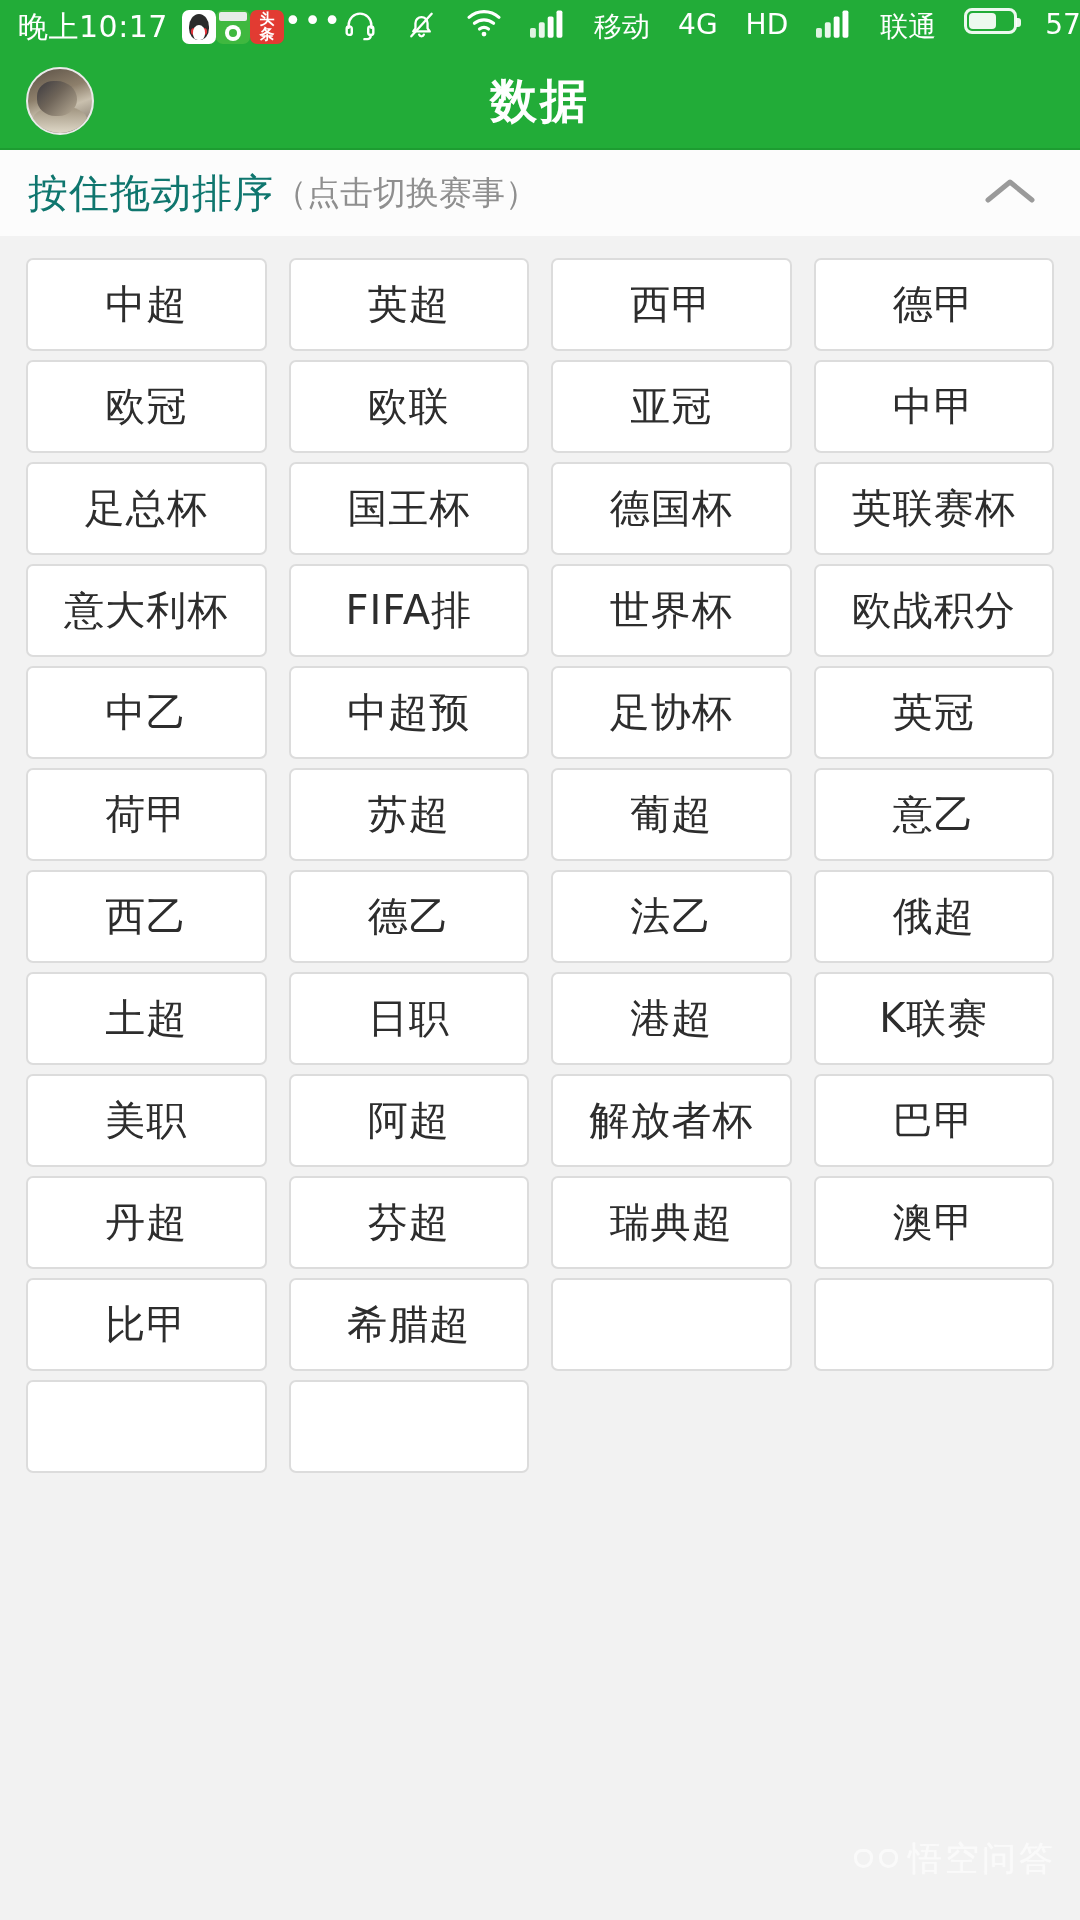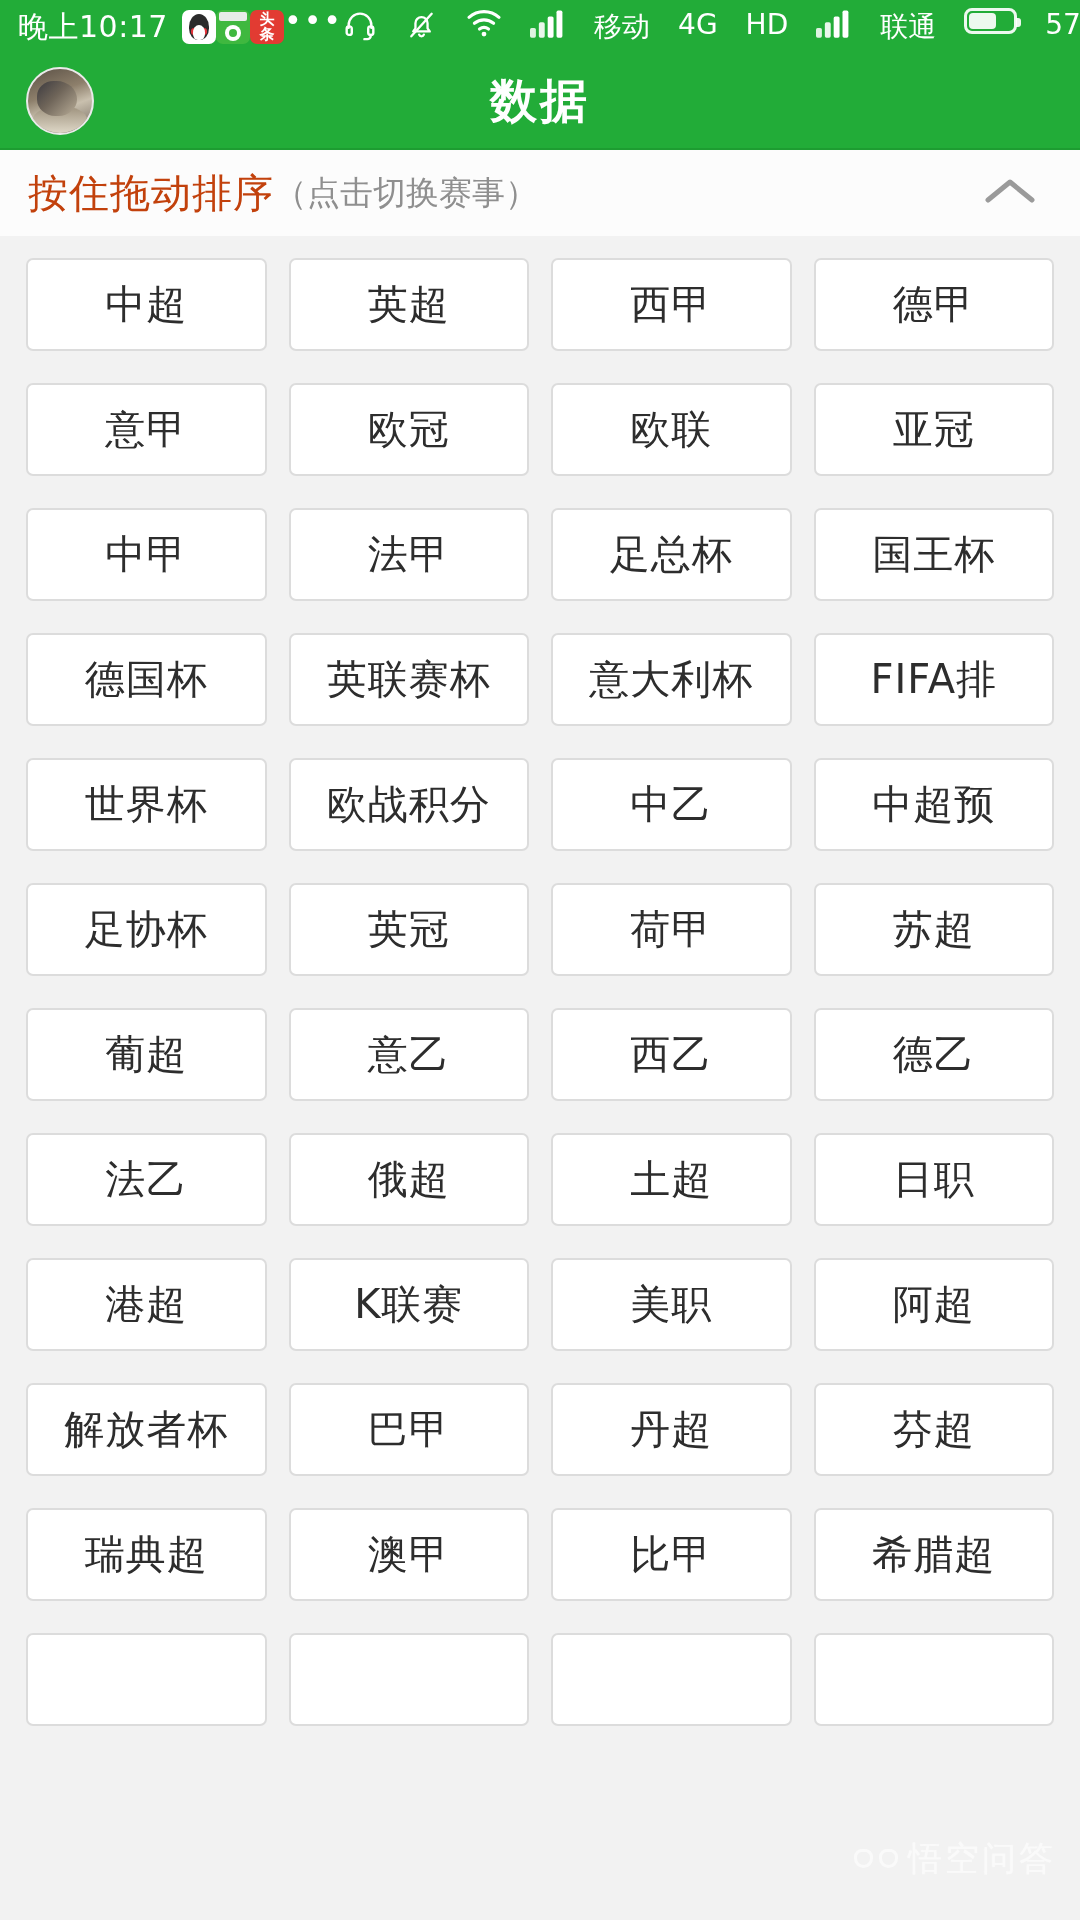--- a/index.html
+++ b/index.html
@@ -60,28 +60,28 @@
   .title-text{
     width:100%; text-align:center; color:#ffffff; font-size:47px; font-weight:bold;
     letter-spacing:3px;
   }
 
   
   .sec-header{
     height:86px; background:#fcfcfc; display:flex; align-items:center;
     padding:0 0 0 28px; position:relative;
   }
-  .sec-title{ font-size:40px; color:#c2410c; letter-spacing:1px; }
+  .sec-title{ font-size:40px; color:#0f766e; letter-spacing:1px; }
   .sec-sub{ font-size:33px; color:#8f8f8f; letter-spacing:0px; }
   .chev{ position:absolute; right:42px; top:50%; transform:translateY(-50%); }
 
   
   .grid-wrap{
     background:#f2f2f2; padding:22px 26px 0 26px;
-    display:grid; grid-template-columns:repeat(4,1fr); gap:32px 22px;
+    display:grid; grid-template-columns:repeat(4,1fr); gap:9px 22px;
   }
   .cell{
     height:93px; background:#ffffff; border:2px solid #dcdcdc; border-radius:7px;
     display:flex; align-items:center; justify-content:center;
     font-size:40px; color:#2d2d2d; letter-spacing:1px; white-space:nowrap;
   }
 
   
   .watermark{
     position:absolute; right:24px; bottom:22px;
@@ -175,26 +175,24 @@
         <path d="M6 26 L28 8 L50 26" fill="none" stroke="#9a9a9a" stroke-width="5" stroke-linecap="round" stroke-linejoin="round"></path>
       </svg>
     </span>
   </div>
 
   <div class="grid-wrap" id="league-grid">
       <div class="cell">中超</div>
       <div class="cell">英超</div>
       <div class="cell">西甲</div>
       <div class="cell">德甲</div>
-      <div class="cell">意甲</div>
       <div class="cell">欧冠</div>
       <div class="cell">欧联</div>
       <div class="cell">亚冠</div>
       <div class="cell">中甲</div>
-      <div class="cell">法甲</div>
       <div class="cell">足总杯</div>
       <div class="cell">国王杯</div>
       <div class="cell">德国杯</div>
       <div class="cell">英联赛杯</div>
       <div class="cell">意大利杯</div>
       <div class="cell">FIFA排</div>
       <div class="cell">世界杯</div>
       <div class="cell">欧战积分</div>
       <div class="cell">中乙</div>
       <div class="cell">中超预</div>

